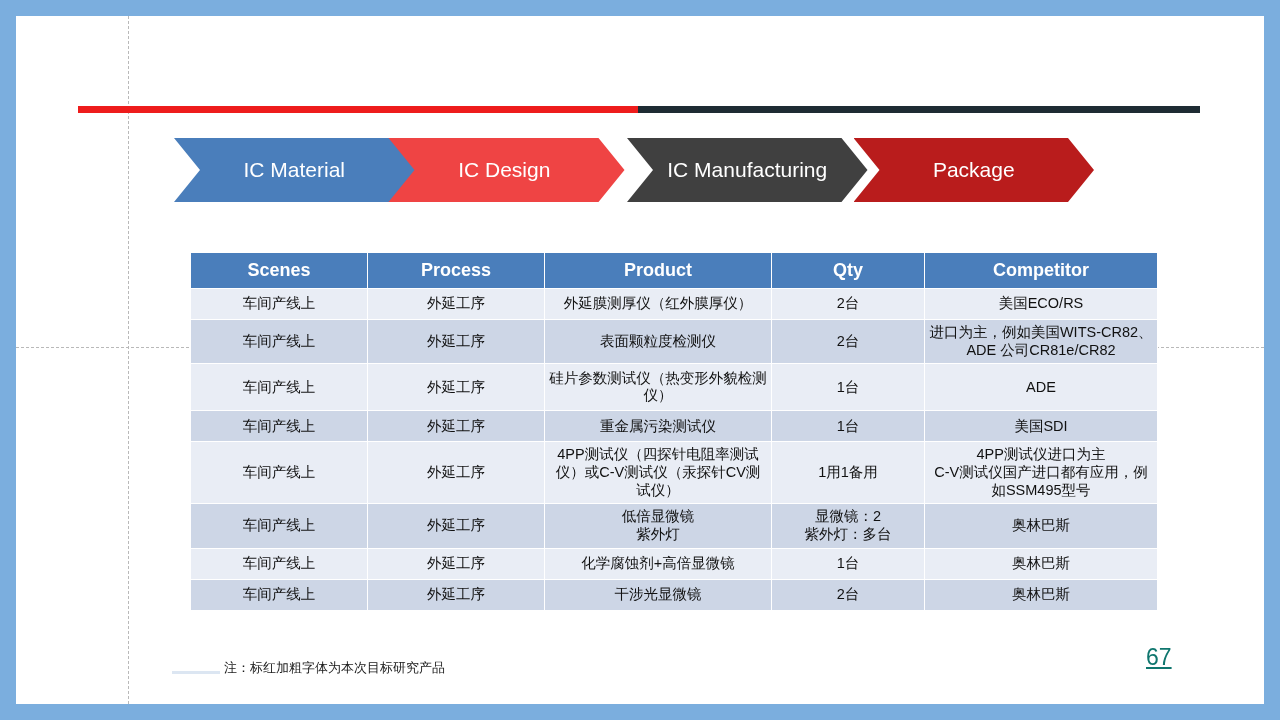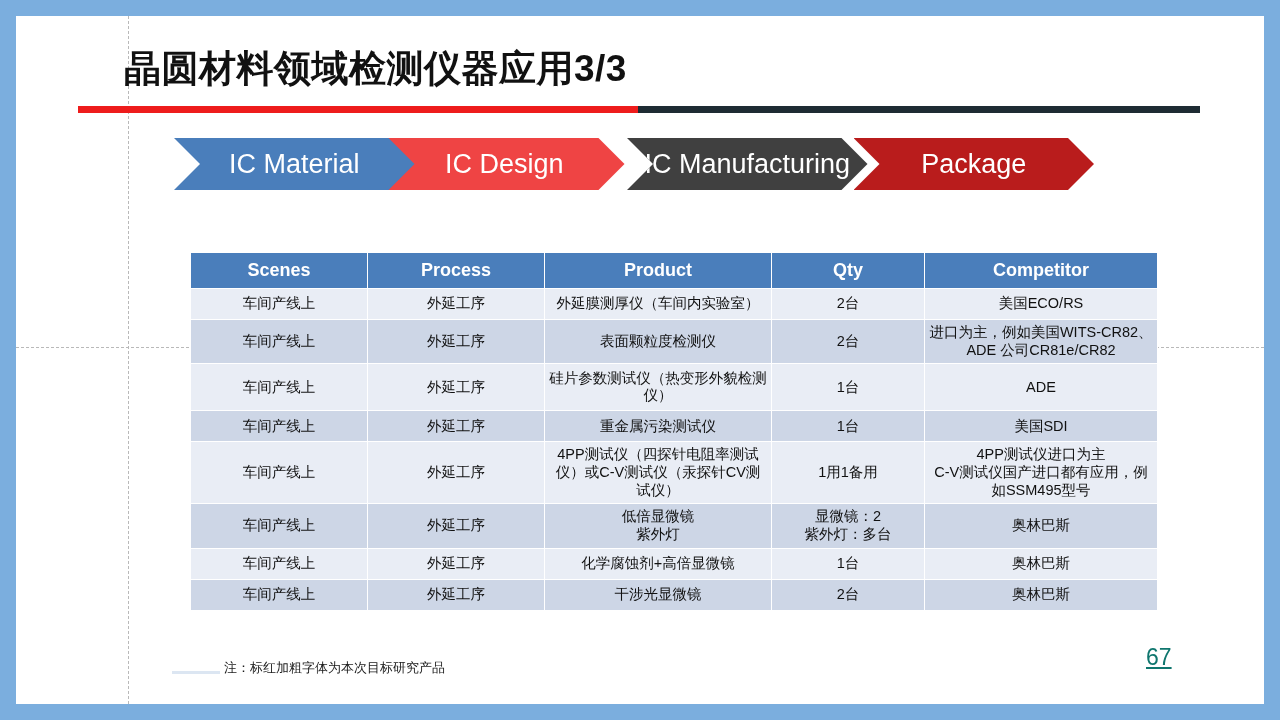--- a/index.html
+++ b/index.html
@@ -80,26 +80,26 @@
   #chevrons {
     position: absolute;
     left: 158px;
     top: 122px;
     width: 920px;
     height: 56px;
   }
   .chev {
     position: absolute;
     top: 0;
-    height: 52px;
+    height: 64px;
     display: flex;
     align-items: center;
     justify-content: center;
     color: #FFFFFF;
-    font-size: 27px;
+    font-size: 21px;
     line-height: 1.05;
     text-align: center;
     clip-path: polygon(0 0, calc(100% - 26px) 0, 100% 50%, calc(100% - 26px) 100%, 0 100%, 26px 50%);
   }
   .chev span { display: block; padding: 0 8px; }
 
   
   #tbl {
     position: absolute;
     left: 174px;
@@ -158,21 +158,20 @@
   }
 </style>
 </head>
 <body>
 
 <div id="slide">
 
   <div class="guide-v" style="left:112px;"></div>
   <div class="guide-h" style="top:331px;"></div>
 
-  <div id="title">晶圆材料领域检测仪器应用3/3</div>
 
   <div id="title-rule">
     <div class="seg-red"></div>
     <div class="seg-dark"></div>
   </div>
 
   <div id="chevrons">
       <div class="chev" style="left: 0px; width: 240.5px; background: rgb(74, 126, 187); z-index: 4;">
         <span>IC Material</span>
       </div>
@@ -194,21 +193,21 @@
           <th style="width: 168px;">Process</th>
           <th style="width: 218px;">Product</th>
           <th style="width: 144px;">Qty</th>
           <th style="width: 224px;">Competitor</th>
         </tr>
     </thead>
     <tbody>
         <tr class="shade-light" style="height: 31px;">
           <td>车间产线上</td>
           <td>外延工序</td>
-          <td>外延膜测厚仪（车间内实验室）</td>
+          <td>外延膜测厚仪（红外膜厚仪）</td>
           <td>2台</td>
           <td>美国ECO/RS</td>
         </tr>
         <tr class="shade-dark" style="height: 31px;">
           <td>车间产线上</td>
           <td>外延工序</td>
           <td>表面颗粒度检测仪</td>
           <td>2台</td>
           <td>进口为主，例如美国WITS-CR82、ADE 公司CR81e/CR82</td>
         </tr>

